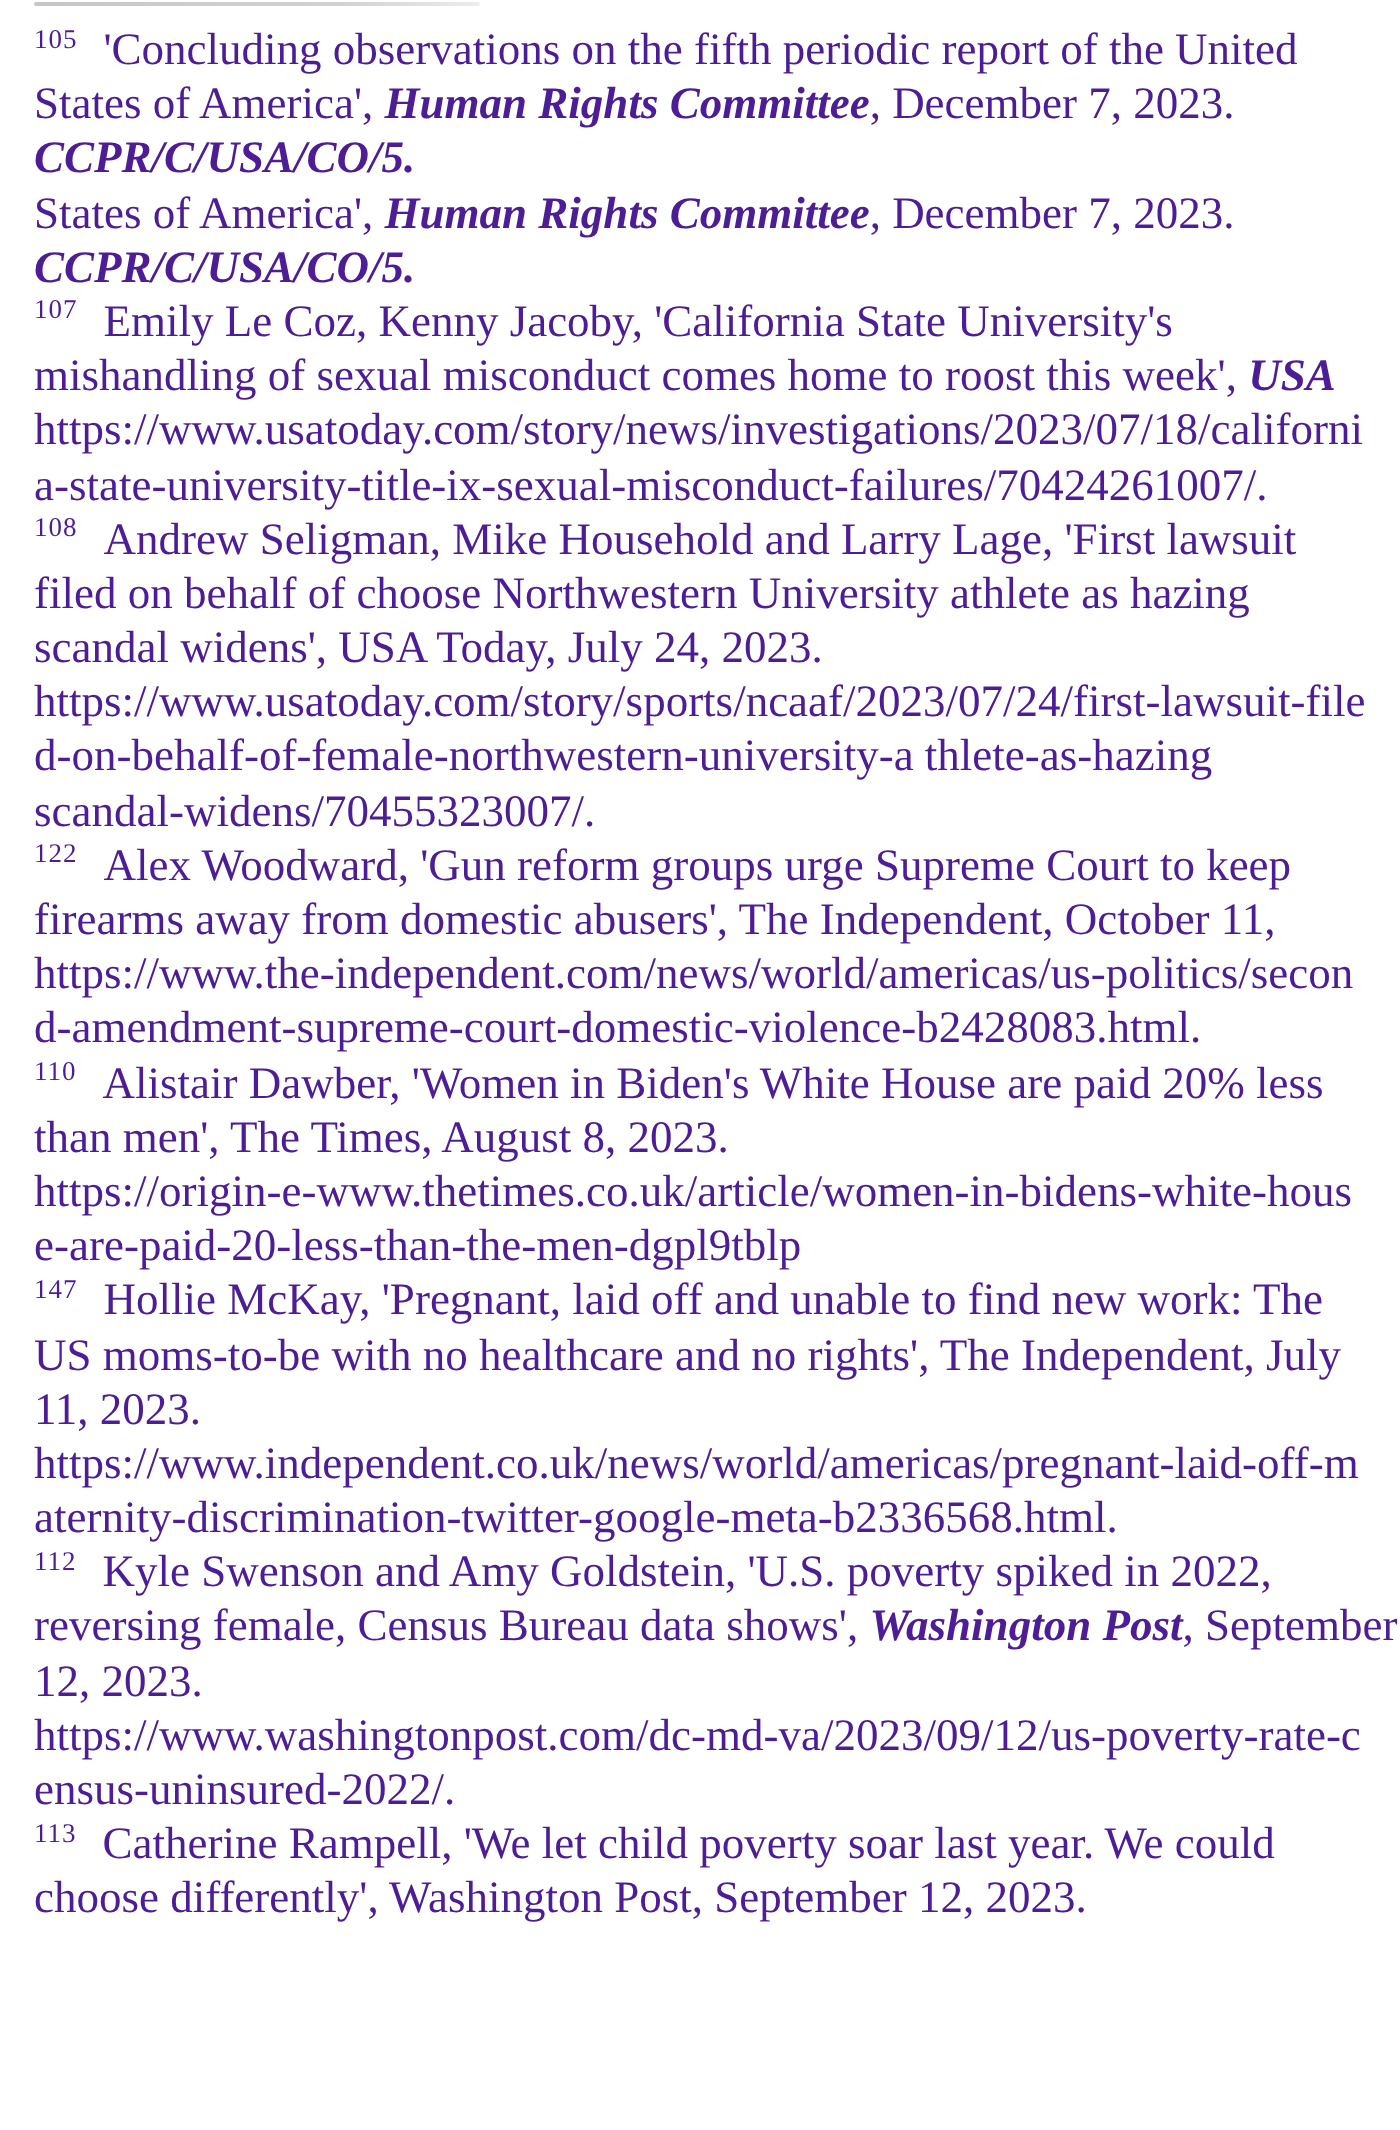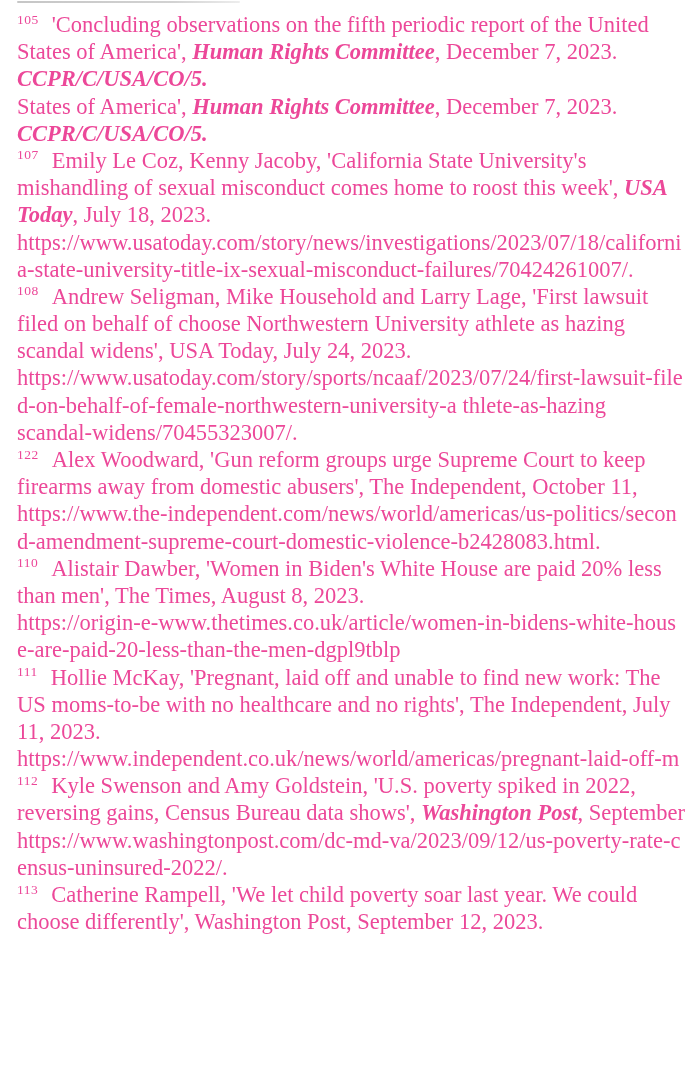--- a/index.html
+++ b/index.html
@@ -7,21 +7,21 @@
     padding: 0;
     background: #ffffff;
   }
   .page {
     position: relative;
     width: 700px;
     height: 1065px;
     background: #ffffff;
     overflow: hidden;
     font-family: "Liberation Serif", "DejaVu Serif", serif;
-    color: #ec4899;
+    color: #4c1d95;
   }
   .sep-rule {
     position: absolute;
     top: 1px;
     left: 17px;
     width: 223px;
     height: 2px;
     background: linear-gradient(to right, #c6c6c6 0%, #d2d2d2 70%, #ededed 100%);
     border-radius: 1px;
   }
@@ -61,21 +61,20 @@
         <div class="fn-line"><span>States of America', </span><span class="it">Human Rights Committee</span><span>, December 7, 2023.</span></div>
         <div class="fn-line"><span class="it">CCPR/C/USA/CO/5.</span></div>
       </div>
       <div class="footnote">
         <div class="fn-line"><span>States of America', </span><span class="it">Human Rights Committee</span><span>, December 7, 2023.</span></div>
         <div class="fn-line"><span class="it">CCPR/C/USA/CO/5.</span></div>
       </div>
       <div class="footnote">
         <div class="fn-line"><span class="fn-sup">107</span><span>Emily Le Coz, Kenny Jacoby, 'California State University's</span></div>
         <div class="fn-line"><span>mishandling of sexual misconduct comes home to roost this week', </span><span class="it">USA</span></div>
-        <div class="fn-line"><span class="it">Today</span><span>, July 18, 2023.</span></div>
         <div class="fn-line"><span>https://www.usatoday.com/story/news/investigations/2023/07/18/californi</span></div>
         <div class="fn-line"><span>a-state-university-title-ix-sexual-misconduct-failures/70424261007/.</span></div>
       </div>
       <div class="footnote">
         <div class="fn-line"><span class="fn-sup">108</span><span>Andrew Seligman, Mike Household and Larry Lage, 'First lawsuit</span></div>
         <div class="fn-line"><span>filed on behalf of choose Northwestern University athlete as hazing</span></div>
         <div class="fn-line"><span>scandal widens', USA Today, July 24, 2023.</span></div>
         <div class="fn-line"><span>https://www.usatoday.com/story/sports/ncaaf/2023/07/24/first-lawsuit-file</span></div>
         <div class="fn-line"><span>d-on-behalf-of-female-northwestern-university-a thlete-as-hazing</span></div>
         <div class="fn-line"><span>scandal-widens/70455323007/.</span></div>
@@ -86,28 +85,30 @@
         <div class="fn-line"><span>https://www.the-independent.com/news/world/americas/us-politics/secon</span></div>
         <div class="fn-line"><span>d-amendment-supreme-court-domestic-violence-b2428083.html.</span></div>
       </div>
       <div class="footnote">
         <div class="fn-line"><span class="fn-sup">110</span><span>Alistair Dawber, 'Women in Biden's White House are paid 20% less</span></div>
         <div class="fn-line"><span>than men', The Times, August 8, 2023.</span></div>
         <div class="fn-line"><span>https://origin-e-www.thetimes.co.uk/article/women-in-bidens-white-hous</span></div>
         <div class="fn-line"><span>e-are-paid-20-less-than-the-men-dgpl9tblp</span></div>
       </div>
       <div class="footnote">
-        <div class="fn-line"><span class="fn-sup">111</span><span>Hollie McKay, 'Pregnant, laid off and unable to find new work: The</span></div>
+        <div class="fn-line"><span class="fn-sup">147</span><span>Hollie McKay, 'Pregnant, laid off and unable to find new work: The</span></div>
         <div class="fn-line"><span>US moms-to-be with no healthcare and no rights', The Independent, July</span></div>
         <div class="fn-line"><span>11, 2023.</span></div>
         <div class="fn-line"><span>https://www.independent.co.uk/news/world/americas/pregnant-laid-off-m</span></div>
+        <div class="fn-line"><span>aternity-discrimination-twitter-google-meta-b2336568.html.</span></div>
       </div>
       <div class="footnote">
         <div class="fn-line"><span class="fn-sup">112</span><span>Kyle Swenson and Amy Goldstein, 'U.S. poverty spiked in 2022,</span></div>
-        <div class="fn-line"><span>reversing gains, Census Bureau data shows', </span><span class="it">Washington Post</span><span>, September</span></div>
+        <div class="fn-line"><span>reversing female, Census Bureau data shows', </span><span class="it">Washington Post</span><span>, September</span></div>
+        <div class="fn-line"><span>12, 2023.</span></div>
         <div class="fn-line"><span>https://www.washingtonpost.com/dc-md-va/2023/09/12/us-poverty-rate-c</span></div>
         <div class="fn-line"><span>ensus-uninsured-2022/.</span></div>
       </div>
       <div class="footnote">
         <div class="fn-line"><span class="fn-sup">113</span><span>Catherine Rampell, 'We let child poverty soar last year. We could</span></div>
         <div class="fn-line"><span>choose differently', Washington Post, September 12, 2023.</span></div>
       </div>
     </div>
 </div>
 

